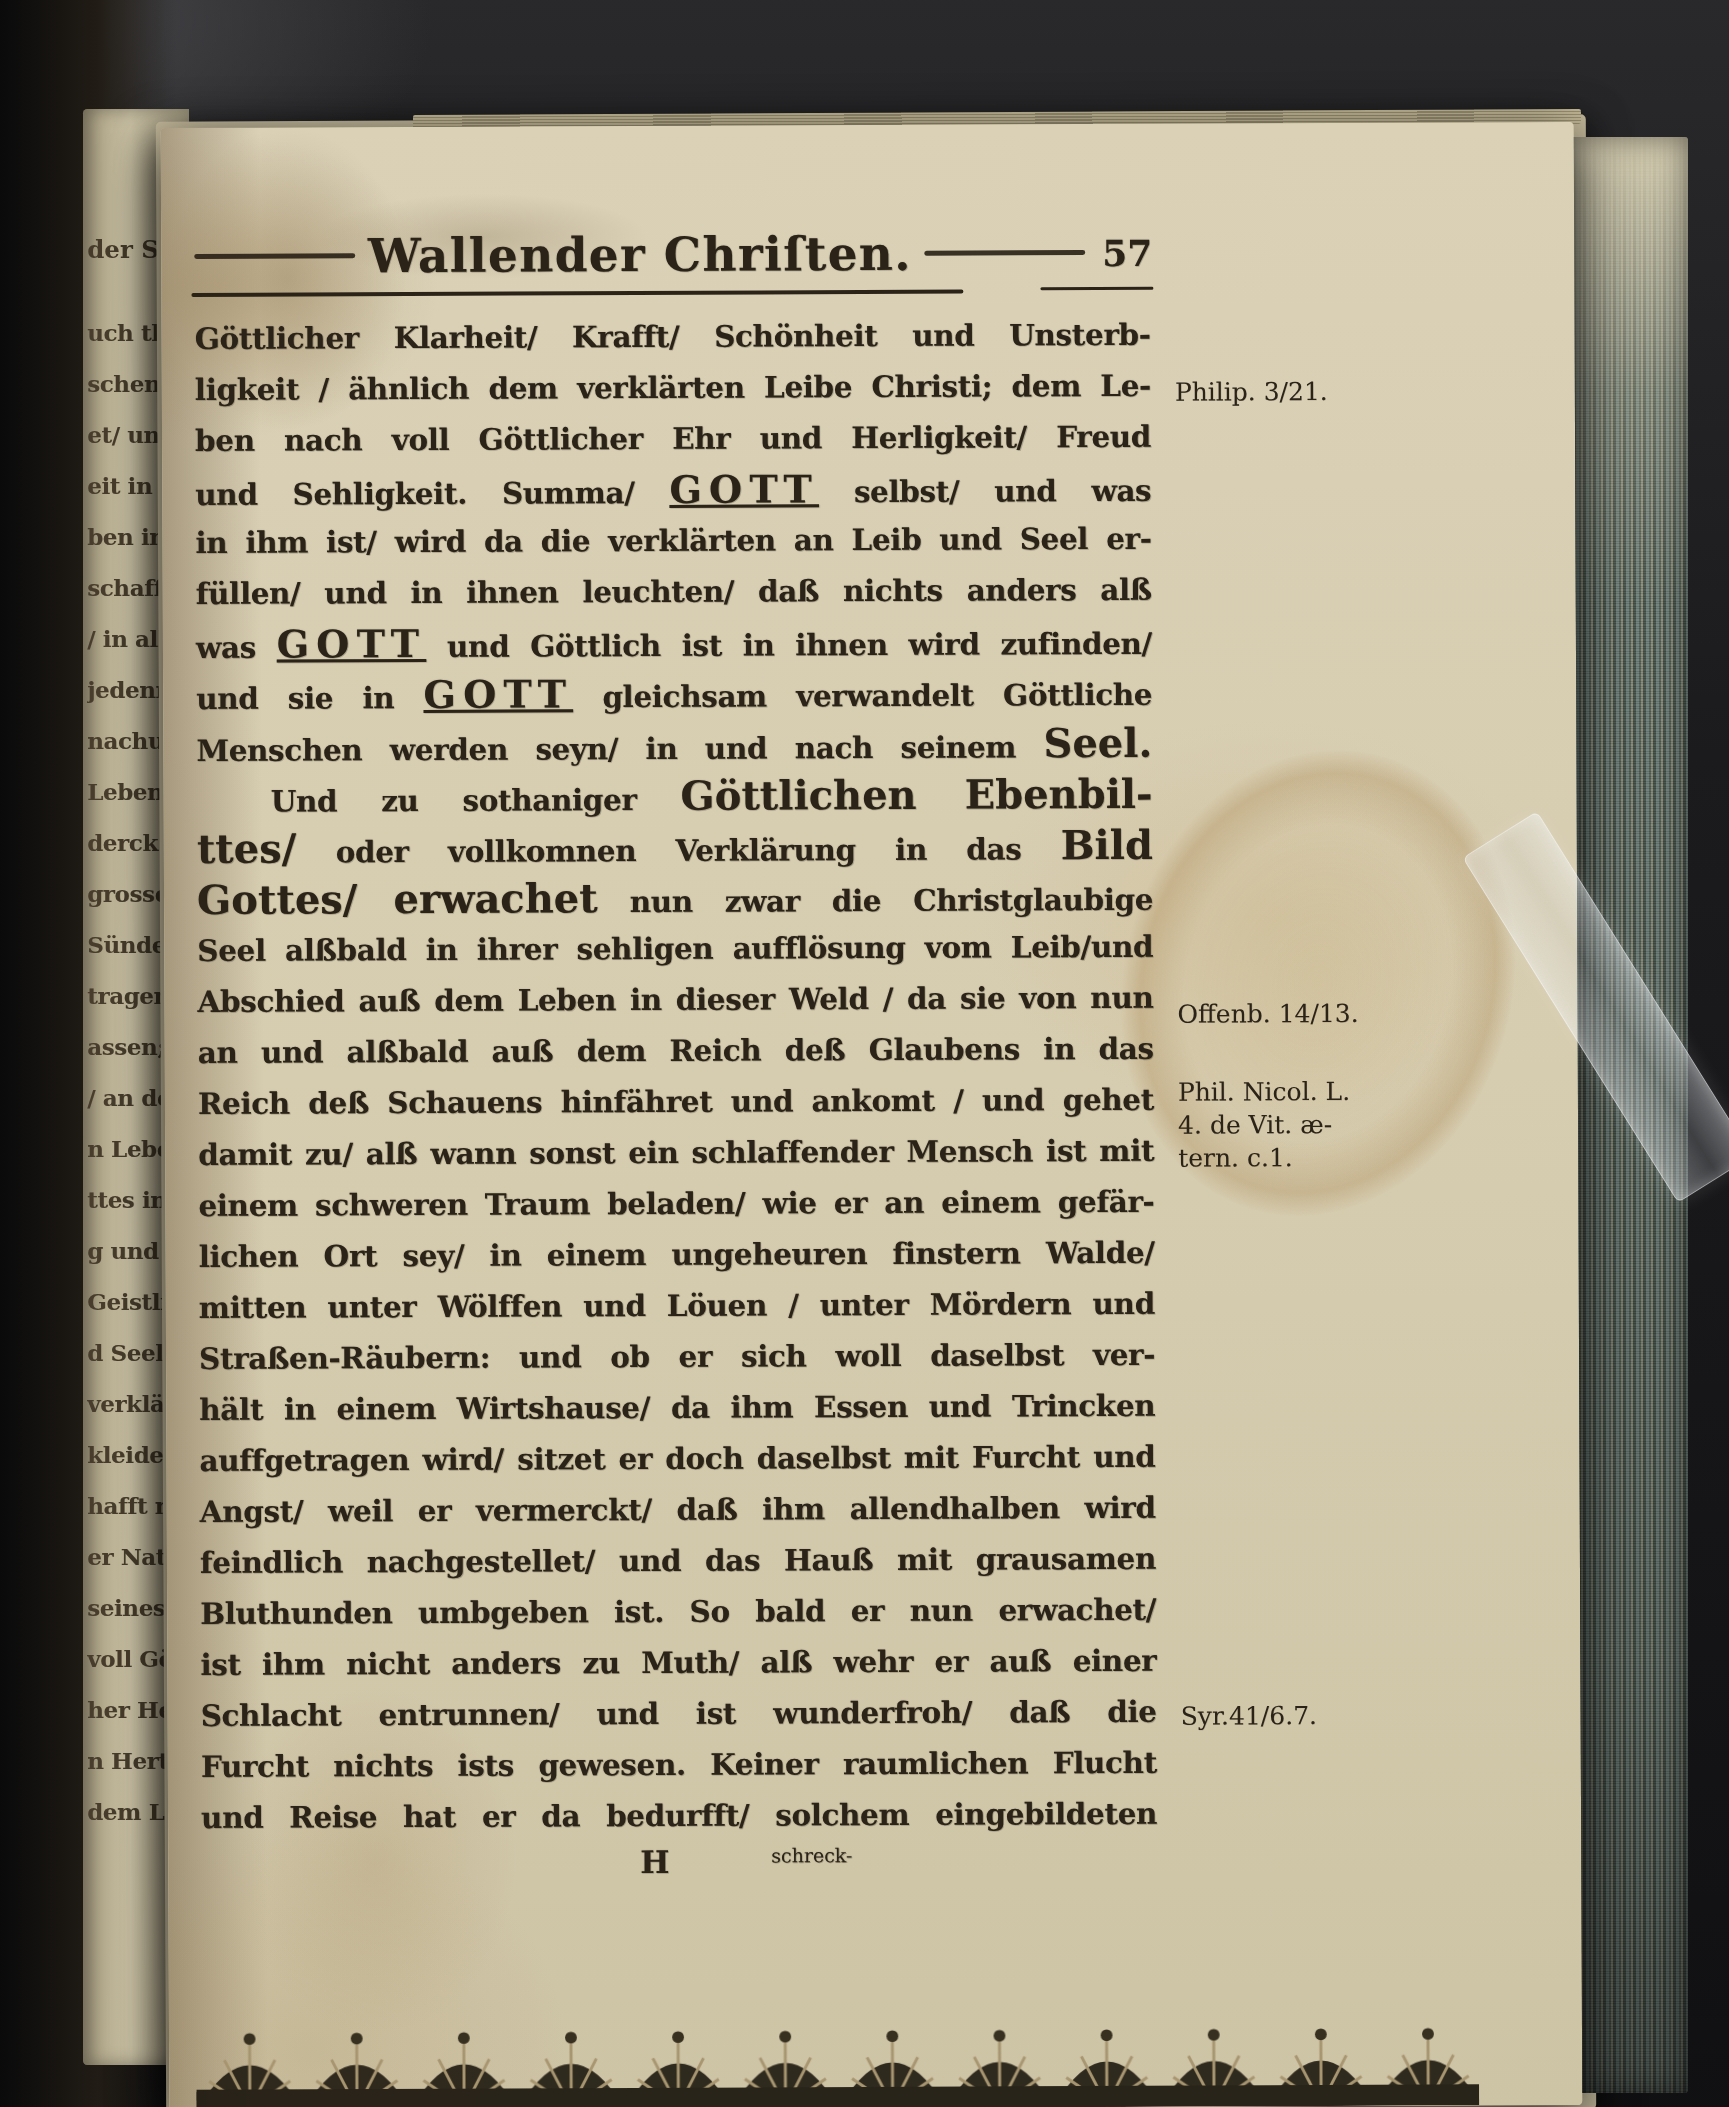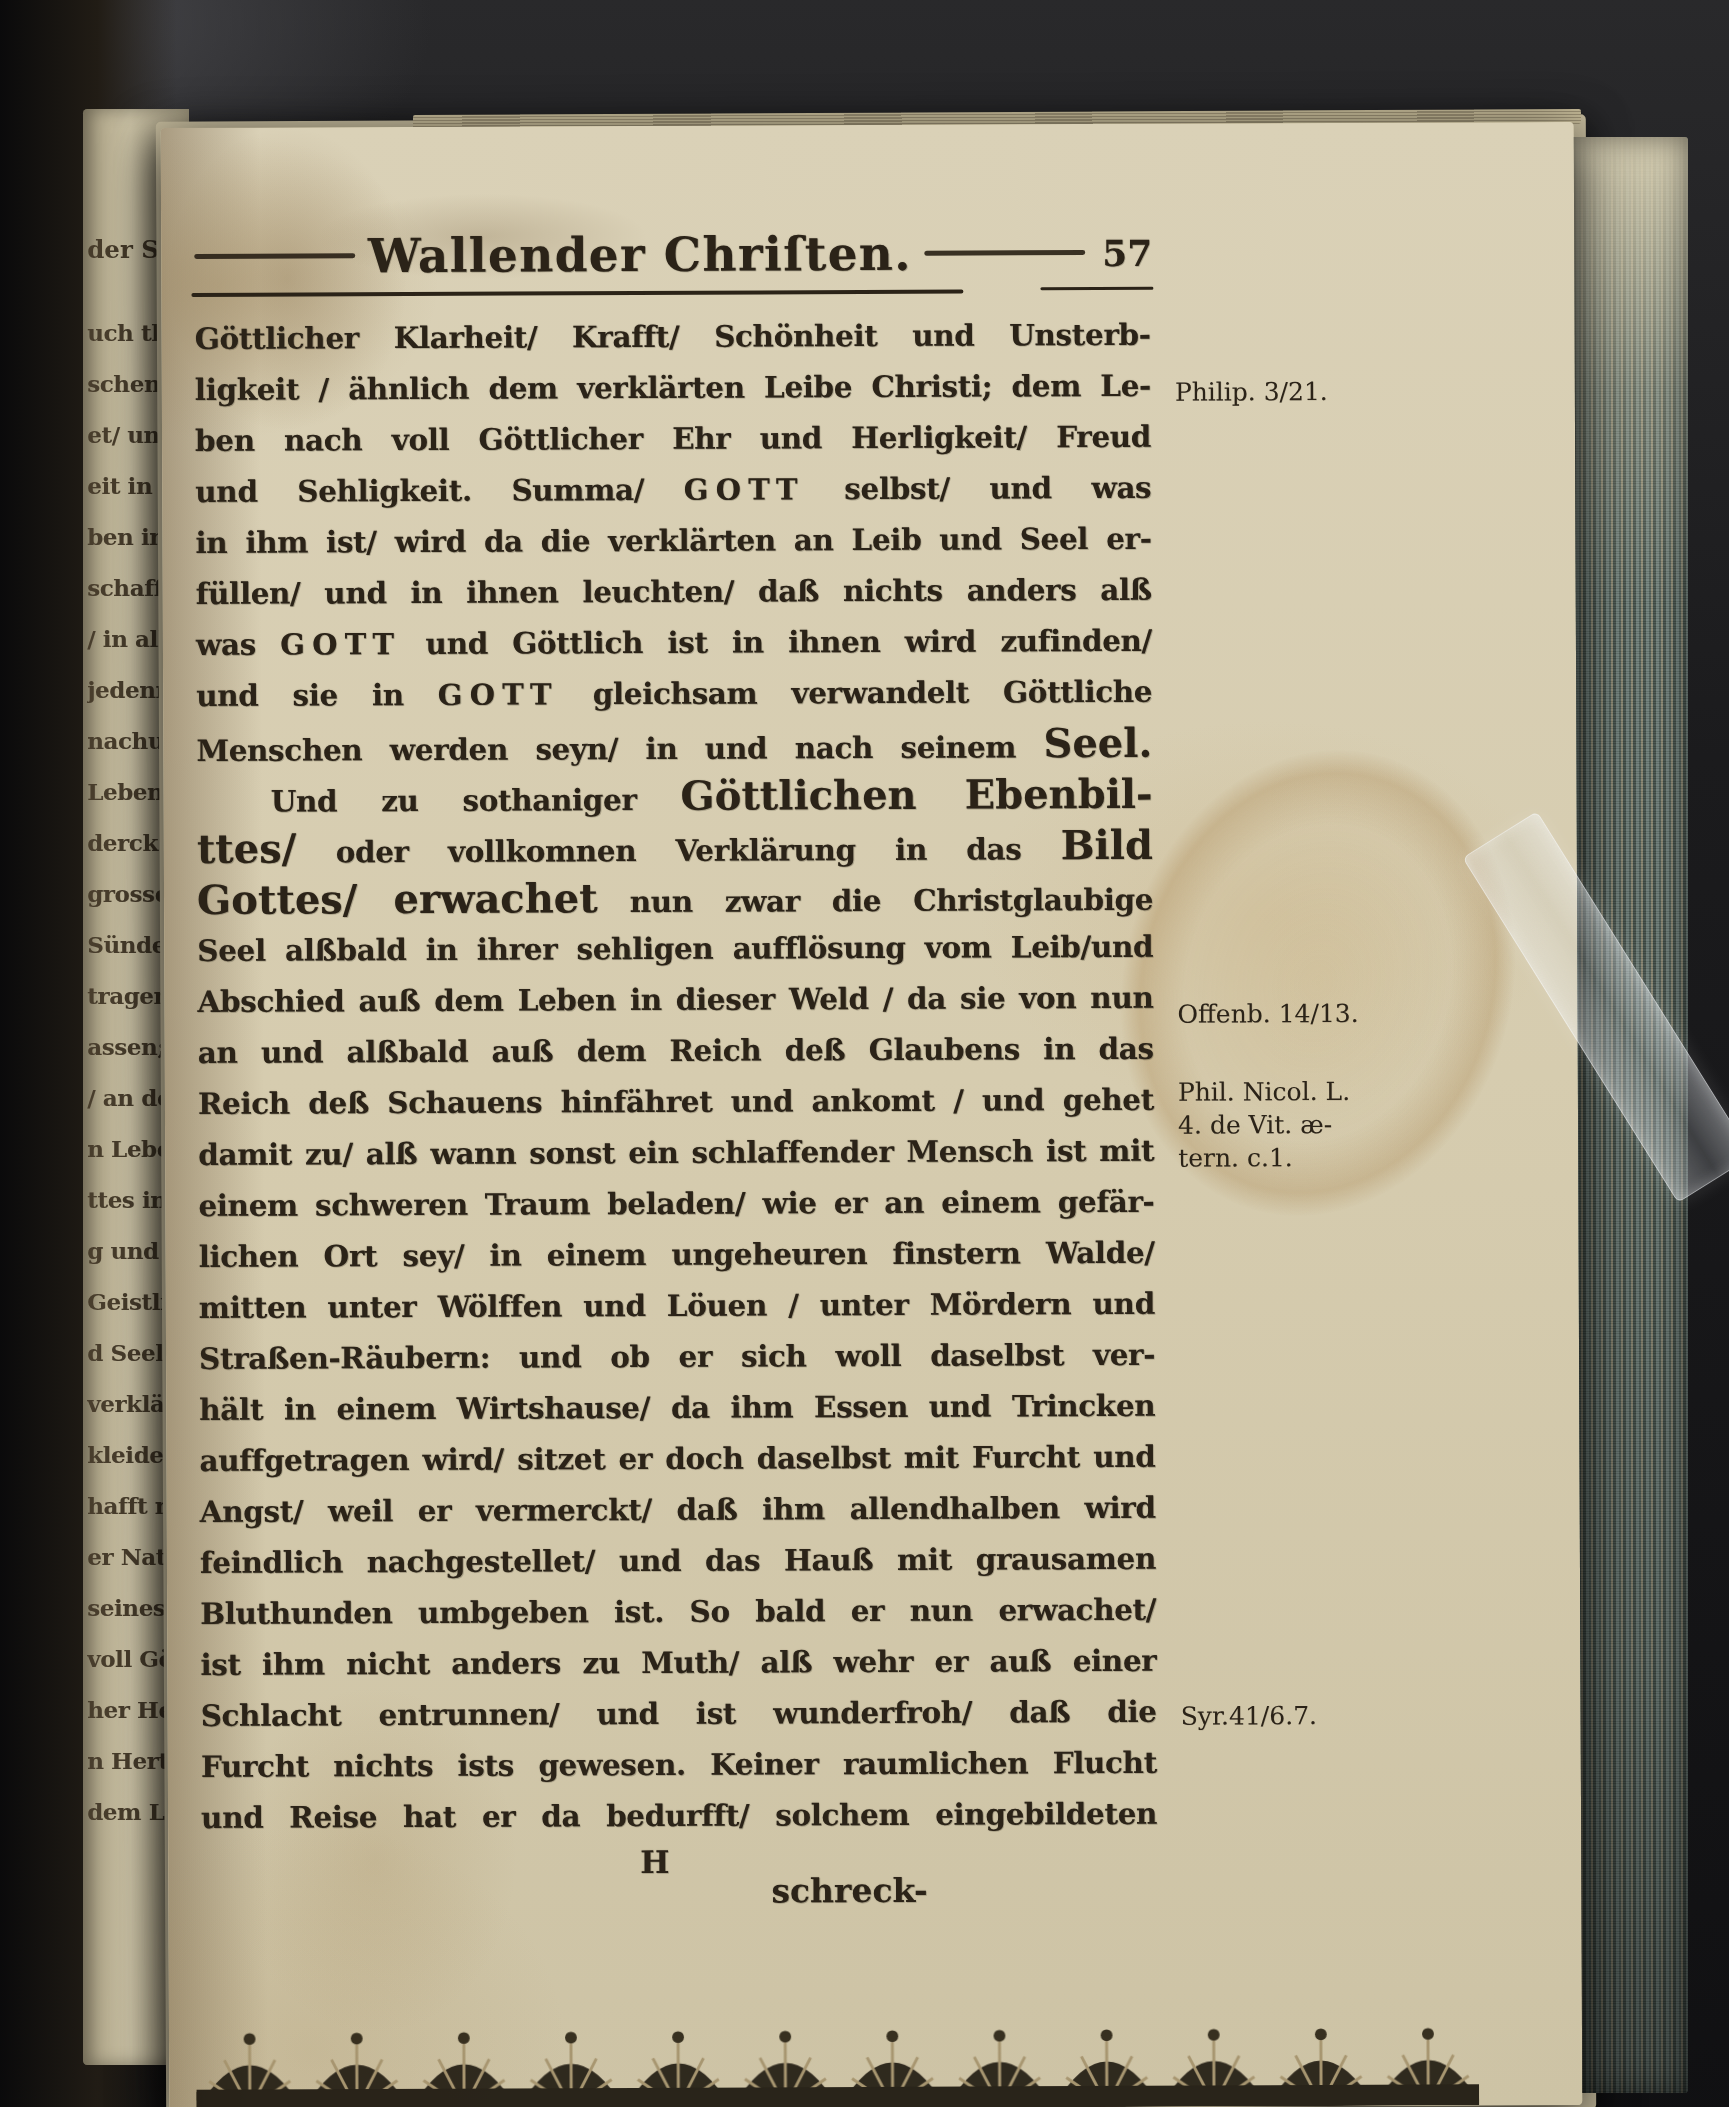--- a/index.html
+++ b/index.html
@@ -103,31 +103,31 @@
   
   .text-block{position:absolute;top:185px;left:33px;width:956px;}
   .line{
     box-sizing:border-box;height:51px;line-height:51px;
     font-size:29.5px;font-weight:bold;letter-spacing:-0.4px;
     white-space:nowrap;text-align:justify;text-align-last:justify;
     overflow:visible;
   }
   .line.indent{padding-left:74px;}
   .seg-big{font-size:40px;letter-spacing:0;}
-  .seg-caps{letter-spacing:7.2px;font-size:29px;}
+  .seg-caps{letter-spacing:7.2px;font-size:38px;text-decoration:underline;}
   
   .margin-notes{position:absolute;inset:0;}
   .margin-note{
     position:absolute;left:1013px;width:346px;
     font-size:25px;line-height:33px;color:#2b2318;letter-spacing:0;
     text-shadow:0.4px 0.4px 0 rgba(43,35,24,.18);
   }
   
   .signature{position:absolute;top:1718px;left:472px;font-size:31px;font-weight:bold;}
-  .catchword{position:absolute;top:1719px;left:603px;font-size:33px;font-weight:bold;margin-top:27px;}
+  .catchword{position:absolute;top:1719px;left:603px;font-size:19px;font-weight:normal;}
   
   .ornament{position:absolute;left:27px;top:1875px;width:1283px;height:108px;opacity:.94;overflow:hidden;}
   
   .plastic-strip{
     position:absolute;left:1404px;top:963px;width:405px;height:86px;
     transform:rotate(58deg);border-radius:6.7px;
     background:linear-gradient(180deg, rgba(240,244,248,.40), rgba(214,221,228,.20) 45%, rgba(240,244,248,.38));
     border:1.3px solid rgba(250,252,255,.48);
     box-shadow:0 0 19.4px rgba(255,255,255,.12), inset 0 0 14.3px rgba(255,255,255,.26);
   }

